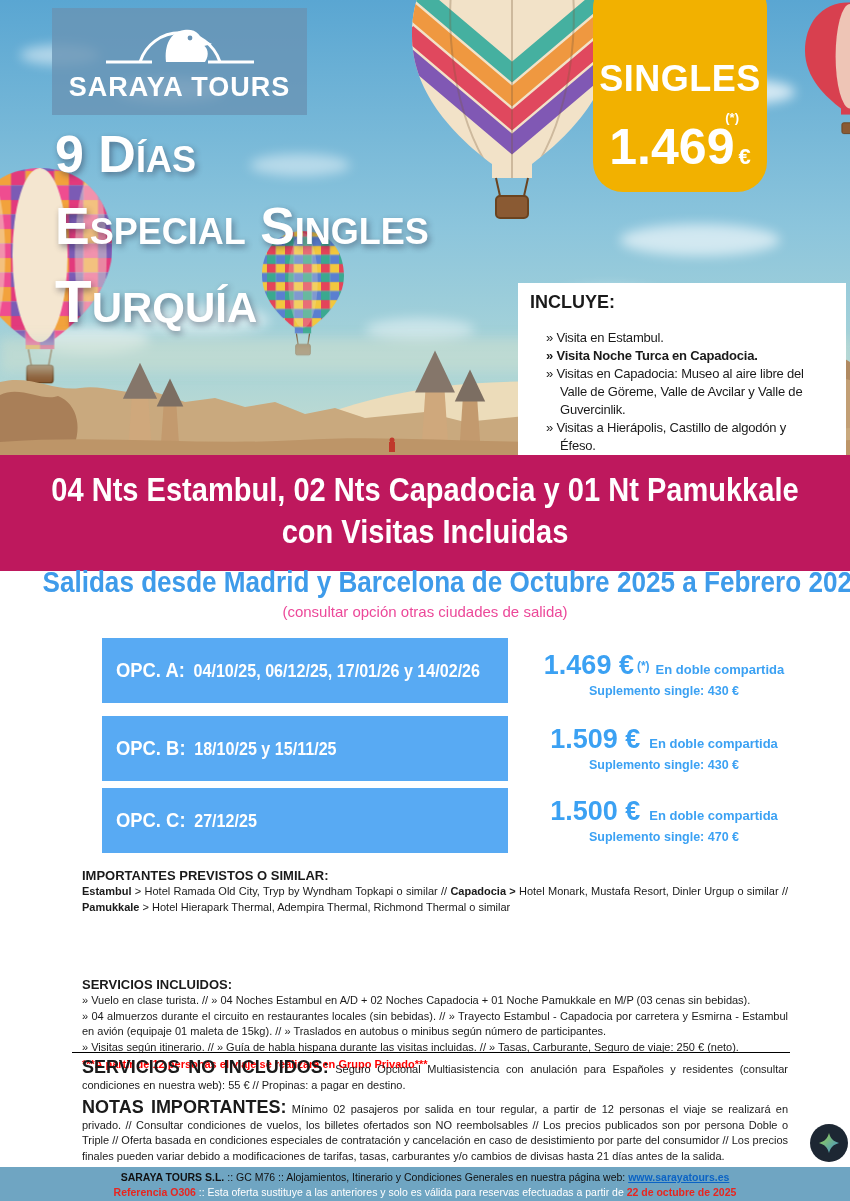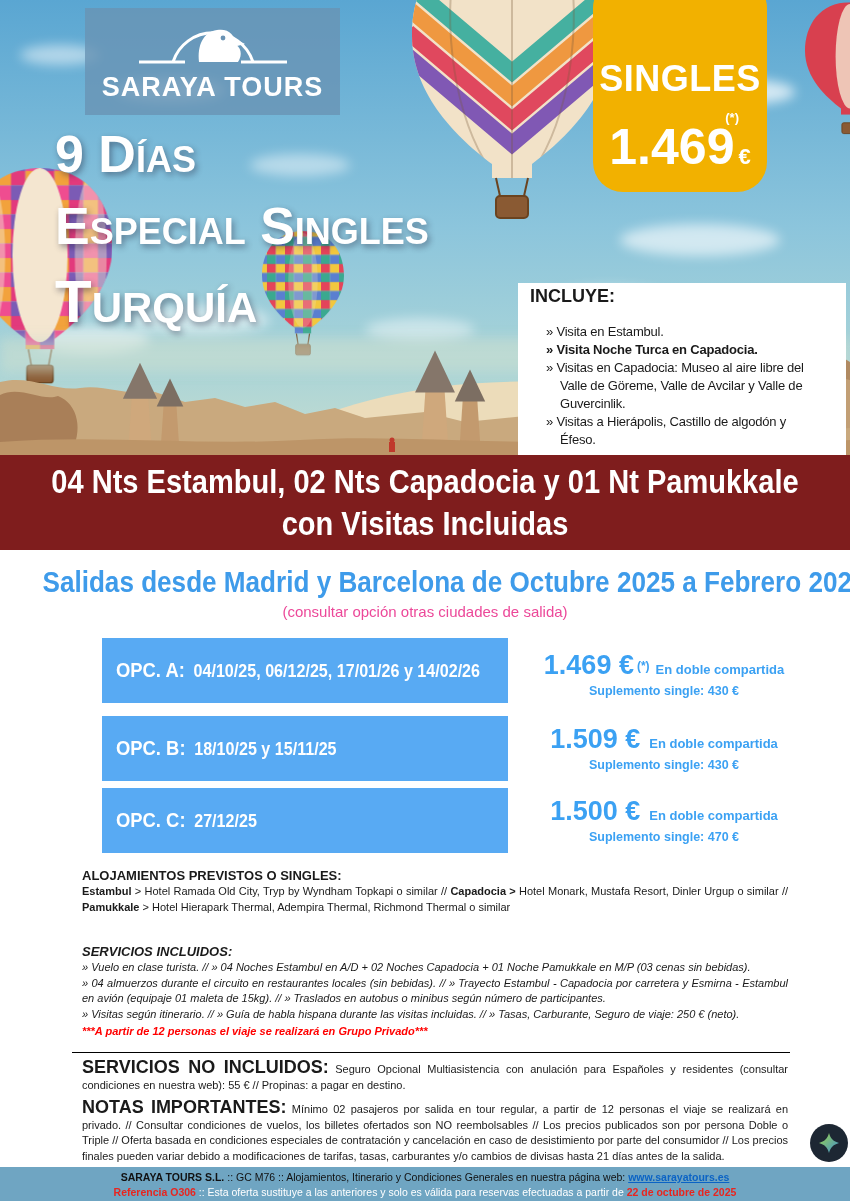--- a/index.html
+++ b/index.html
@@ -4,43 +4,43 @@
 <style>
   html,body{margin:0;padding:0;background:#e8e8e8;}
   .page{position:relative;width:850px;height:1201px;margin:0 auto;background:#ffffff;
         overflow:hidden;font-family:"Liberation Sans",sans-serif;}
 
   
   .hero{position:absolute;left:0;top:0;width:850px;height:455px;overflow:hidden;}
   .hero-art{position:absolute;left:0;top:0;}
   .logo-box{position:absolute;left:52px;top:8px;width:255px;height:107px;
             background:rgba(105,148,180,.80);display:flex;flex-direction:column;
-            align-items:center;justify-content:flex-start;padding-top:10px;box-sizing:border-box;margin-left:33px;}
+            align-items:center;justify-content:flex-start;padding-top:10px;box-sizing:border-box;}
   .logo-text{color:#fff;font-weight:bold;font-size:27px;letter-spacing:1px;margin-top:2px;}
   .hero-title{position:absolute;left:55px;top:128px;color:#fff;font-weight:bold;
               font-variant:small-caps;text-shadow:2px 3px 6px rgba(30,30,55,.45);line-height:1;}
   .hero-title .t1{font-size:52px;margin-bottom:20px;}
   .hero-title .t2{font-size:52px;margin-bottom:20px;}
   .hero-title .t3{font-size:60px;}
   .badge{position:absolute;left:593px;top:-22px;width:174px;height:214px;background:#f2b100;
          border-radius:30px;text-align:center;box-sizing:border-box;padding-top:80px;color:#fff;}
   .badge-label{font-size:36px;font-weight:bold;letter-spacing:.5px;}
   .badge-ast{font-size:13px;font-weight:bold;text-align:right;margin:10px 28px 0 0;}
   .badge-price{font-size:50px;font-weight:bold;line-height:.9;margin-top:0px;}
   .badge-price .eur{font-size:22px;font-weight:bold;margin-left:4px;}
   .incluye{position:absolute;left:518px;top:283px;width:328px;height:172px;background:#fff;
-           box-sizing:border-box;padding:3px 10px 0 12px;color:#1a1a1a;}
+           box-sizing:border-box;padding:9px 10px 0 12px;color:#1a1a1a;}
   .incluye-title{font-size:18px;font-weight:bold;margin-bottom:5px;}
   .incluye ul{list-style:none;margin:16px;padding:0;font-size:13px;line-height:1.38;letter-spacing:-.2px;}
   .incluye li{padding-left:14px;text-indent:-14px;}
   .incluye li.bold{font-weight:bold;}
 
   
-  .banner{position:absolute;left:0;top:455px;width:850px;height:95px;background:#7f1d1d;
-          color:#fff;font-weight:bold;text-align:center;padding-top:6px;box-sizing:border-box;}
+  .banner{position:absolute;left:0;top:455px;width:850px;height:116px;background:#be185d;
+          color:#fff;font-weight:bold;text-align:center;padding-top:14px;box-sizing:border-box;}
   .banner div{font-size:33px;line-height:42px;transform:scaleX(.88);transform-origin:center;white-space:nowrap;}
 
   
   .salidas-heading{position:absolute;left:0;top:566px;width:850px;text-align:center;color:#3e9bea;
                    font-size:29px;font-weight:bold;transform:scaleX(.90);transform-origin:center;white-space:nowrap;}
   .salidas-sub{position:absolute;left:0;top:603px;width:850px;text-align:center;color:#ec4899;font-size:15px;}
 
   
   .opt-bar{position:absolute;left:102px;width:406px;height:65px;background:#58aaf3;color:#fff;
            display:flex;align-items:center;padding-left:14px;box-sizing:border-box;}
@@ -292,25 +292,25 @@
     </div>
   </div>
   <div class="opt-price" style="top:796px;">
     <div>
       <span class="price-main">1.500 €</span><span class="price-ast"></span><span class="price-note">En doble compartida</span>
     </div>
     <div class="price-supp">Suplemento single: 470 €</div>
   </div>
 
   <div class="sec" style="top:868px;">
-    <div class="sec-title">ALOJAMIENTOS PREVISTOS O SINGLES:</div>
+    <div class="sec-title">IMPORTANTES PREVISTOS O SIMILAR:</div>
     <p><b>Estambul</b><span> &gt; Hotel Ramada Old City, Tryp by Wyndham Topkapi o similar //  </span><b>Capadocia &gt;</b><span>  Hotel Monark, Mustafa Resort, Dinler Urgup o similar // </span><b>Pamukkale</b><span> &gt; Hotel Hierapark Thermal, Adempira Thermal, Richmond Thermal o similar</span></p>
   </div>
 
-  <div class="sec" style="top:944px;font-style:italic;">
+  <div class="sec" style="top:977px;">
     <div class="sec-title">SERVICIOS INCLUIDOS:</div>
     <p>» Vuelo en clase turista. // » 04 Noches Estambul en A/D + 02 Noches Capadocia + 01 Noche Pamukkale en M/P (03 cenas sin bebidas).</p>
     <p>» 04 almuerzos durante el circuito en restaurantes locales (sin bebidas). // » Trayecto Estambul - Capadocia por carretera y Esmirna - Estambul en avión (equipaje 01 maleta de 15kg). // » Traslados en autobus o minibus según número de participantes.</p>
     <p>» Visitas según itinerario. // » Guía de habla hispana durante las visitas incluidas. // » Tasas, Carburante, Seguro de viaje: 250 € (neto).</p>
     <div class="warning">***A partir de 12 personas el viaje se realizará en Grupo Privado***</div>
   </div>
 
   <div class="rule"></div>
 
   <div class="sec" style="top:1060px;">

